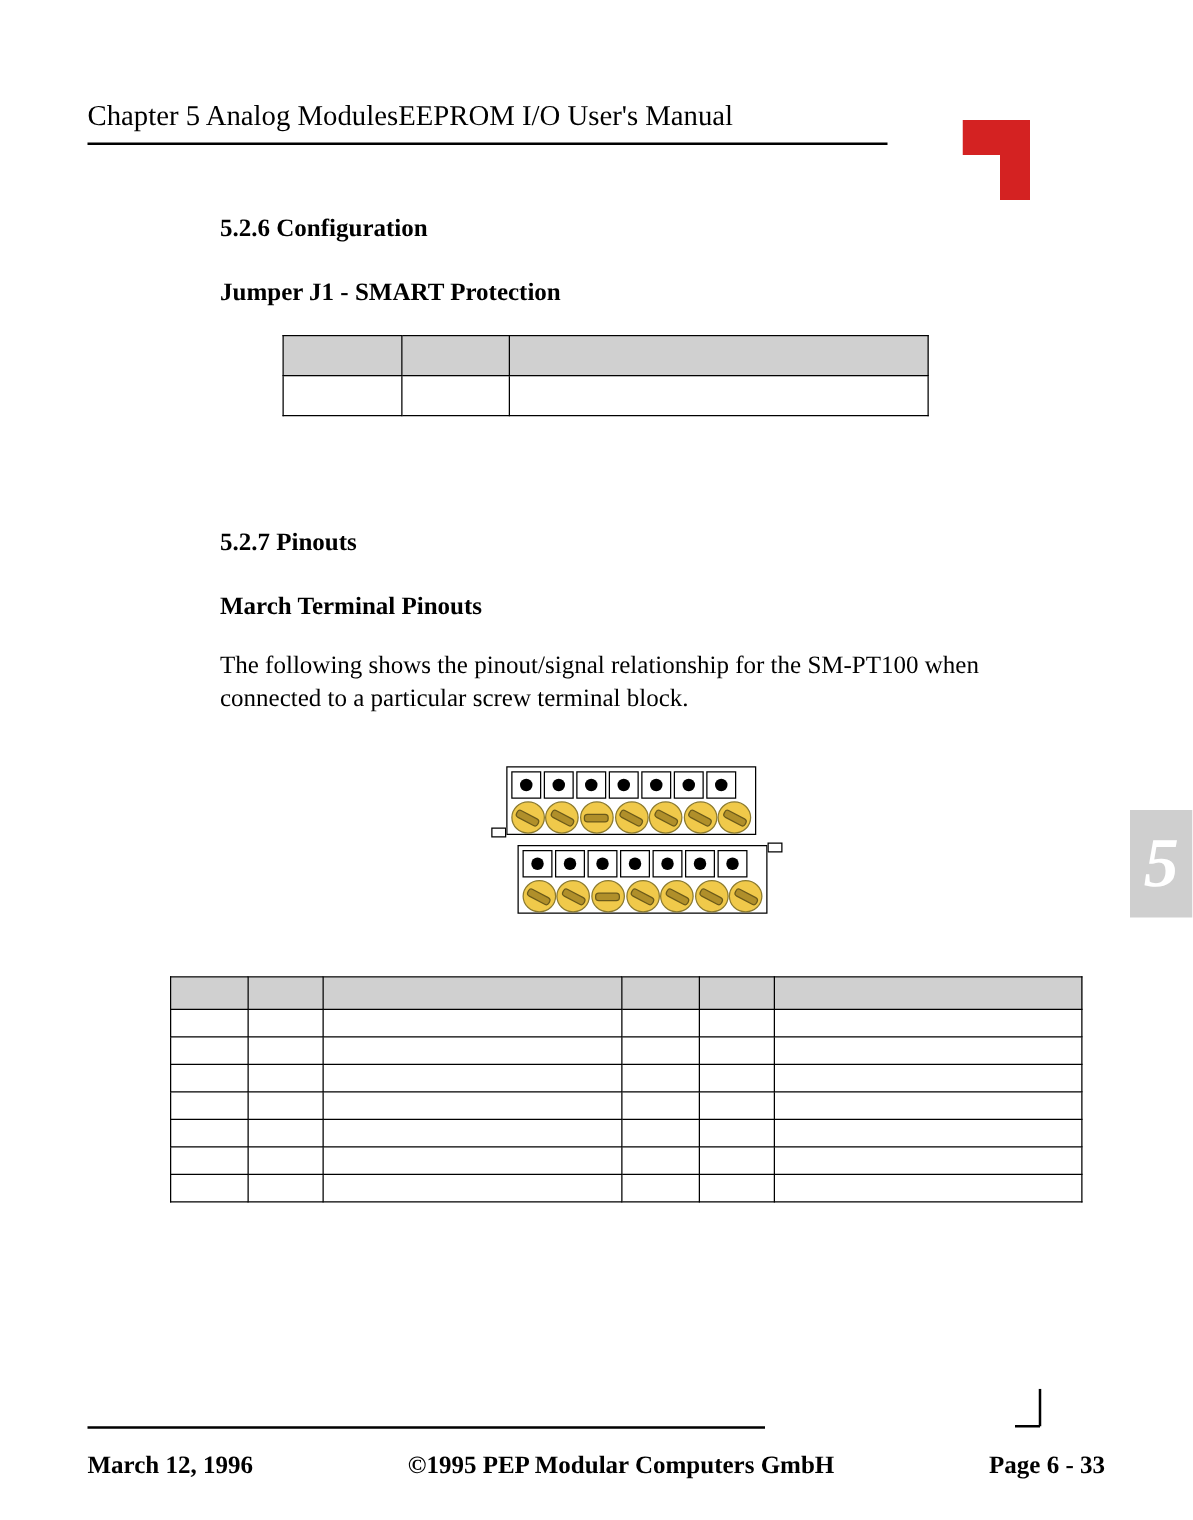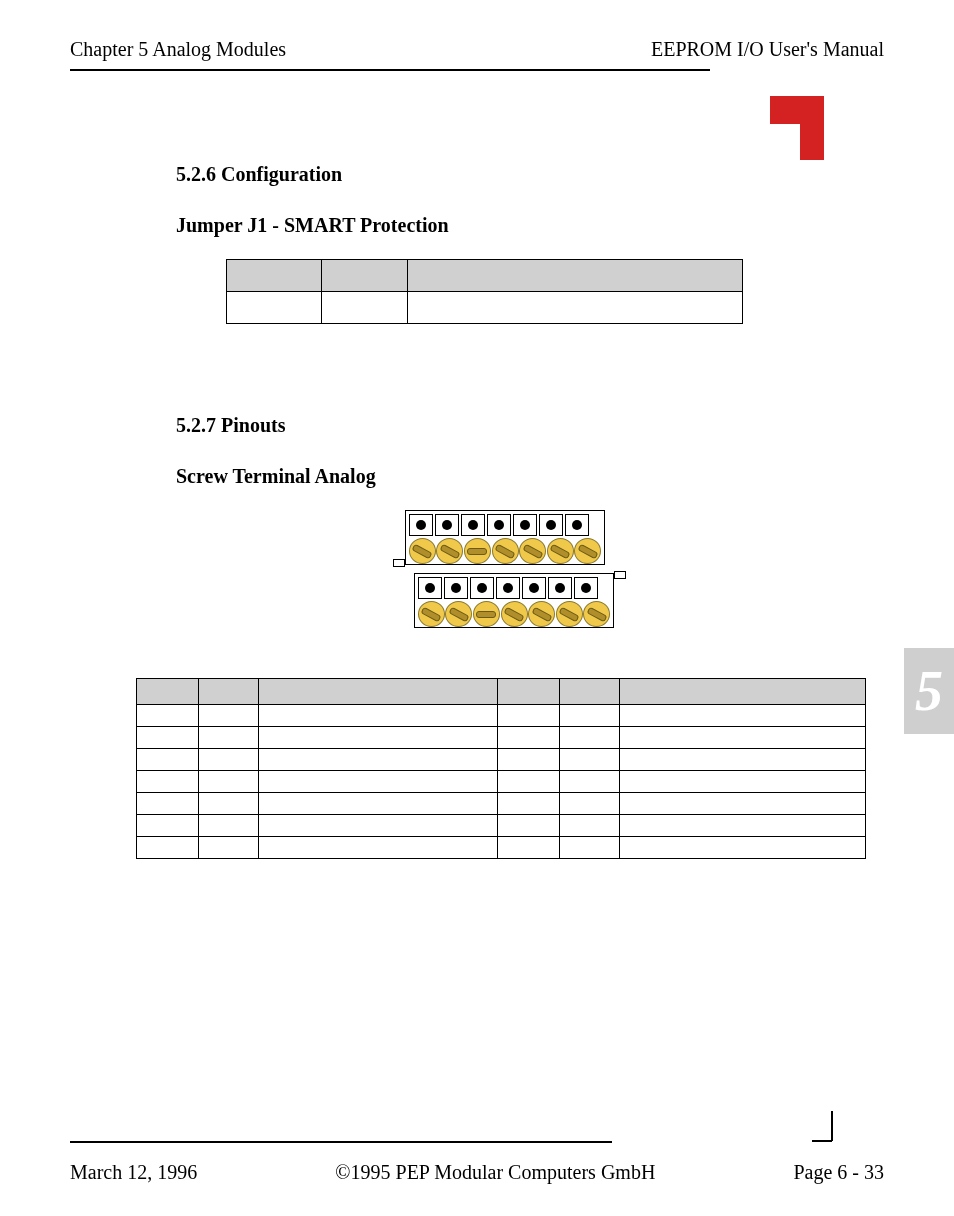--- a/index.html
+++ b/index.html
@@ -9,42 +9,42 @@
     width: 954px;
     height: 1216px;
     position: relative;
     color: #000;
   }
   .page {
     padding: 38px 70px 0 70px;
   }
   .header {
     display: flex;
-    justify-content: space-between;
     align-items: baseline;
-    font-size: 20px;
+    font-size: 23px;
     margin-bottom: 8px;
+    margin-top: 42px;
   }
   .header-left { }
   .header-right { }
   .header-rule {
     border: none;
     border-top: 2px solid #000;
     width: 640px;
     margin-left: 0;
   }
   .corner-mark {
     position: absolute;
     top: 96px;
     right: 112px;
   }
   .content {
     padding-left: 106px;
     padding-right: 50px;
-    padding-top: 92px;
+    padding-top: 56px;
   }
   .sec-heading {
     font-size: 20px;
     font-weight: bold;
     margin-bottom: 28px;
   }
   .sub-heading {
     font-size: 20px;
     font-weight: bold;
     margin-bottom: 22px;
@@ -171,20 +171,21 @@
     font-size: 56px;
     font-weight: bold;
     font-style: italic;
     color: #ffffff;
   }
   .footer {
     position: absolute;
     bottom: 32px;
     left: 70px;
     right: 70px;
+    font-weight: bold;
   }
   .footer-rule-wrap {
     position: relative;
     margin-bottom: 18px;
   }
   .footer-rule {
     border: none;
     border-top: 2px solid #000;
     width: 542px;
     margin-left: 0;
@@ -230,22 +231,23 @@
       </tr>
       <tr>
         <td class="c1"></td>
             <td class="c2"></td>
             <td class="c3"></td>
       </tr>
     </tbody>
       </table>
 
     <div class="sec-heading">5.2.7 Pinouts</div>
-    <div class="sub-heading">Screw Terminal Analog</div>
-
+    <div class="sub-heading">March Terminal Pinouts</div>
+
+    <div class="body-text">The following shows the pinout/signal relationship for the SM-PT100 when connected to a particular screw terminal block.</div>
 
     <div class="terminal-diagram">
       <div class="term-row-wrap">
         <div class="term-block">
           <div class="pin-row">
             <div class="pin">
                 <div class="pin-dot"></div>
               </div>
             <div class="pin">
                 <div class="pin-dot"></div>

